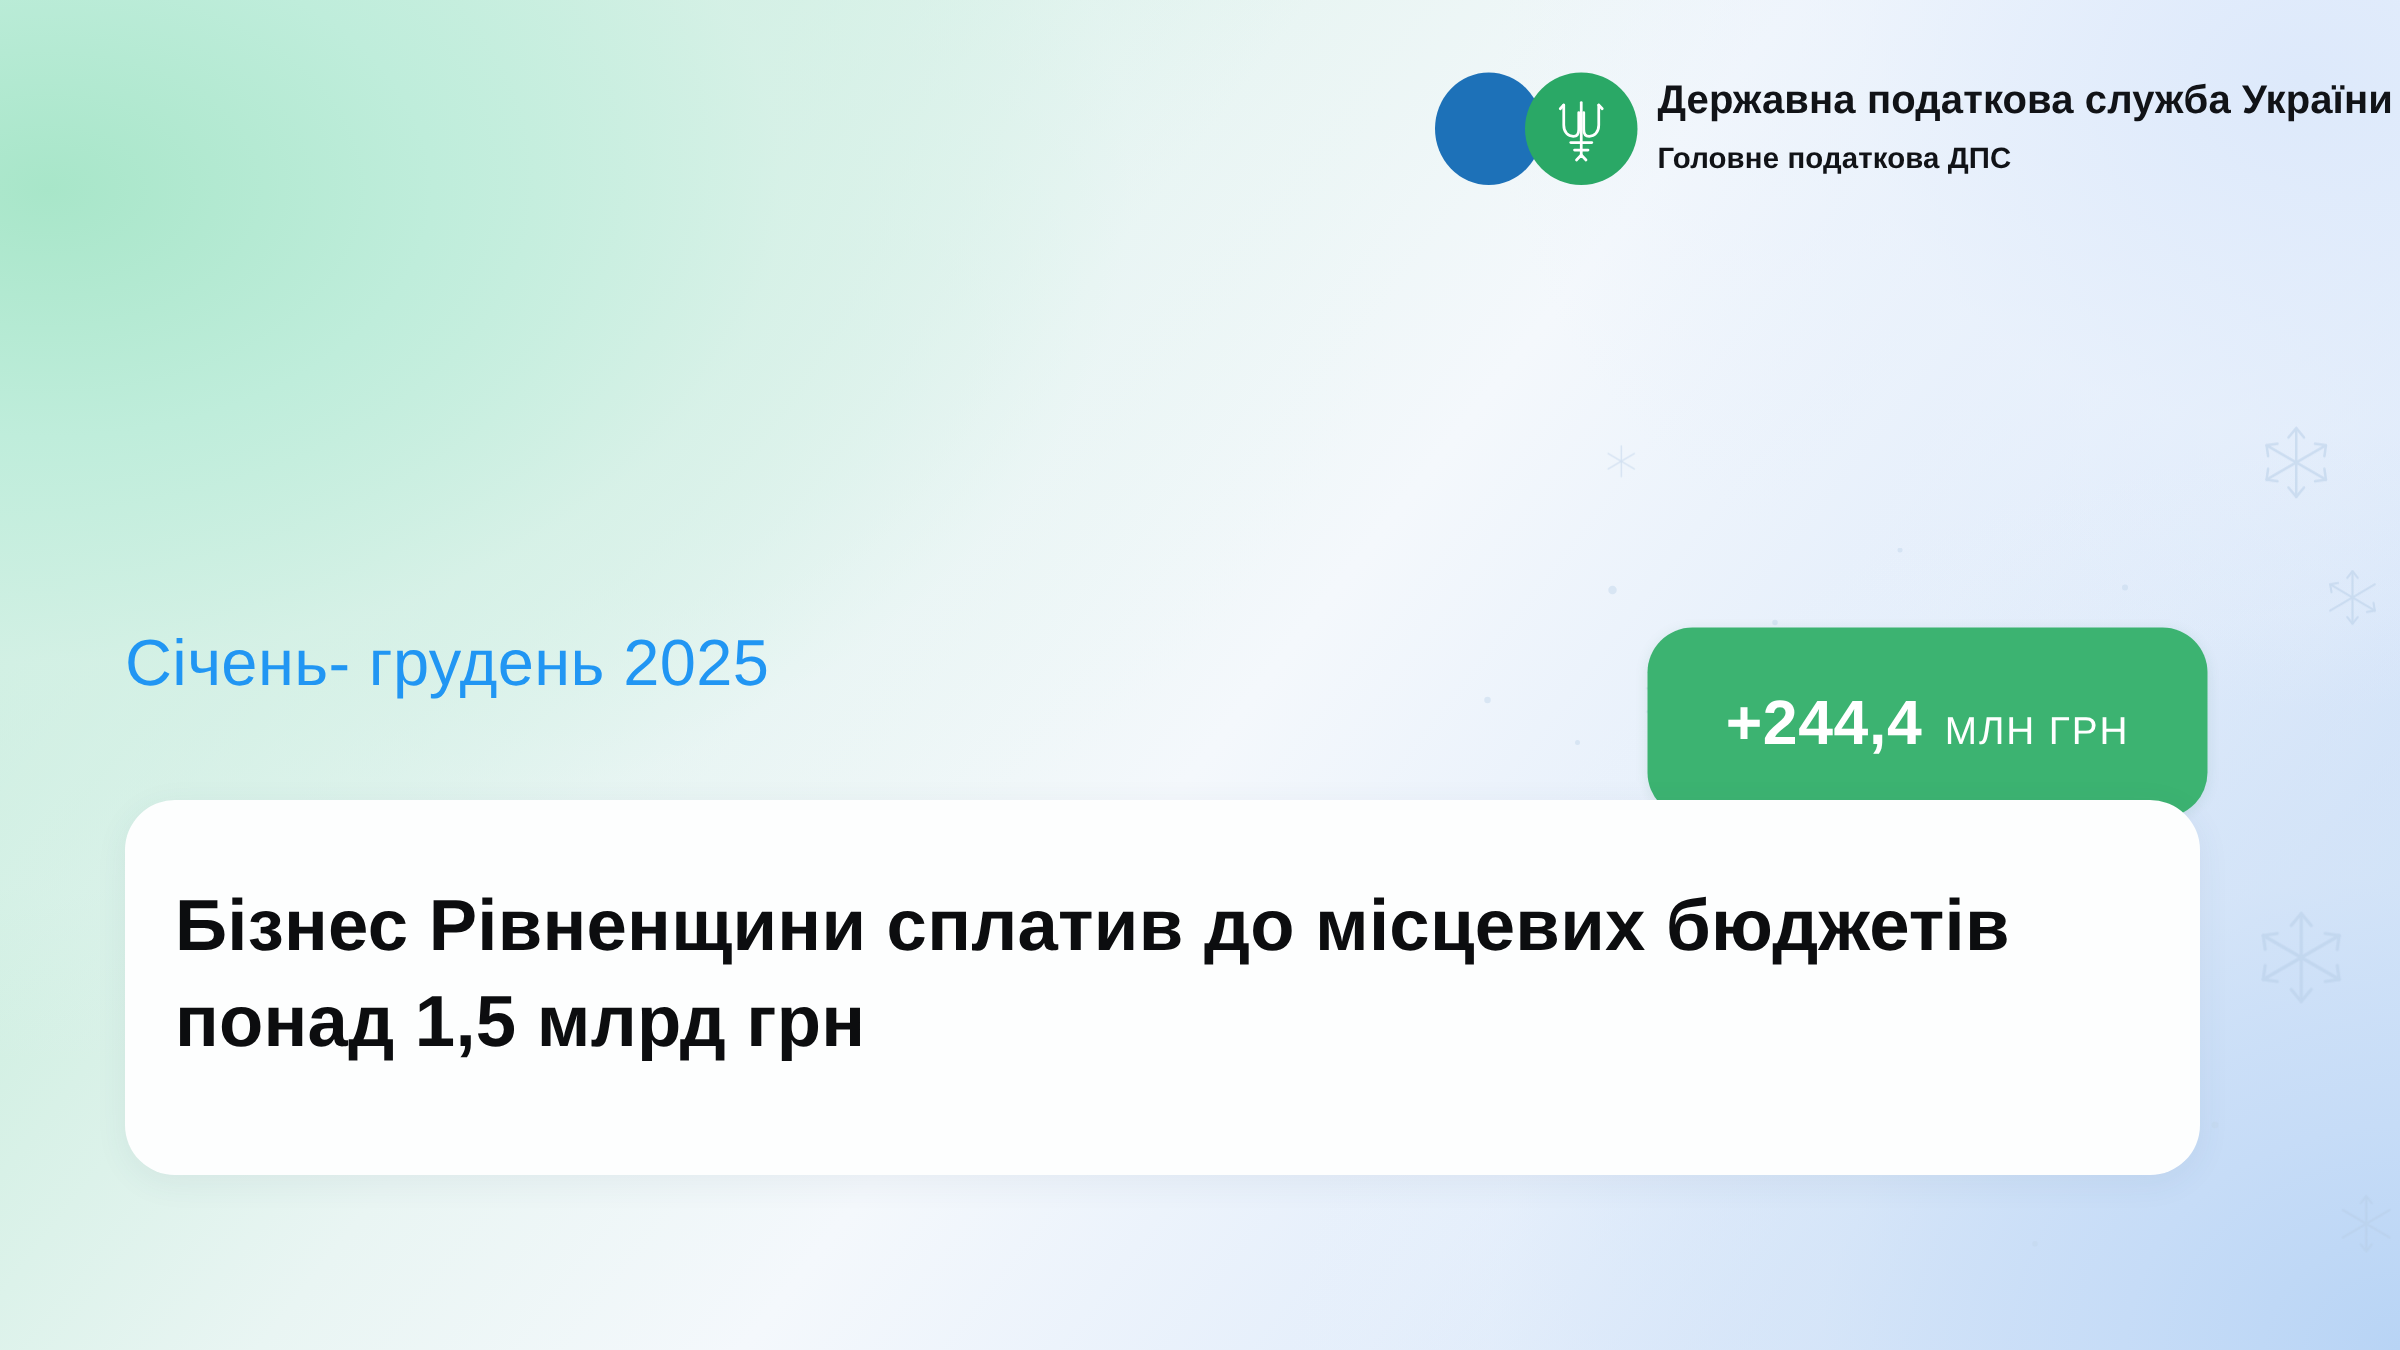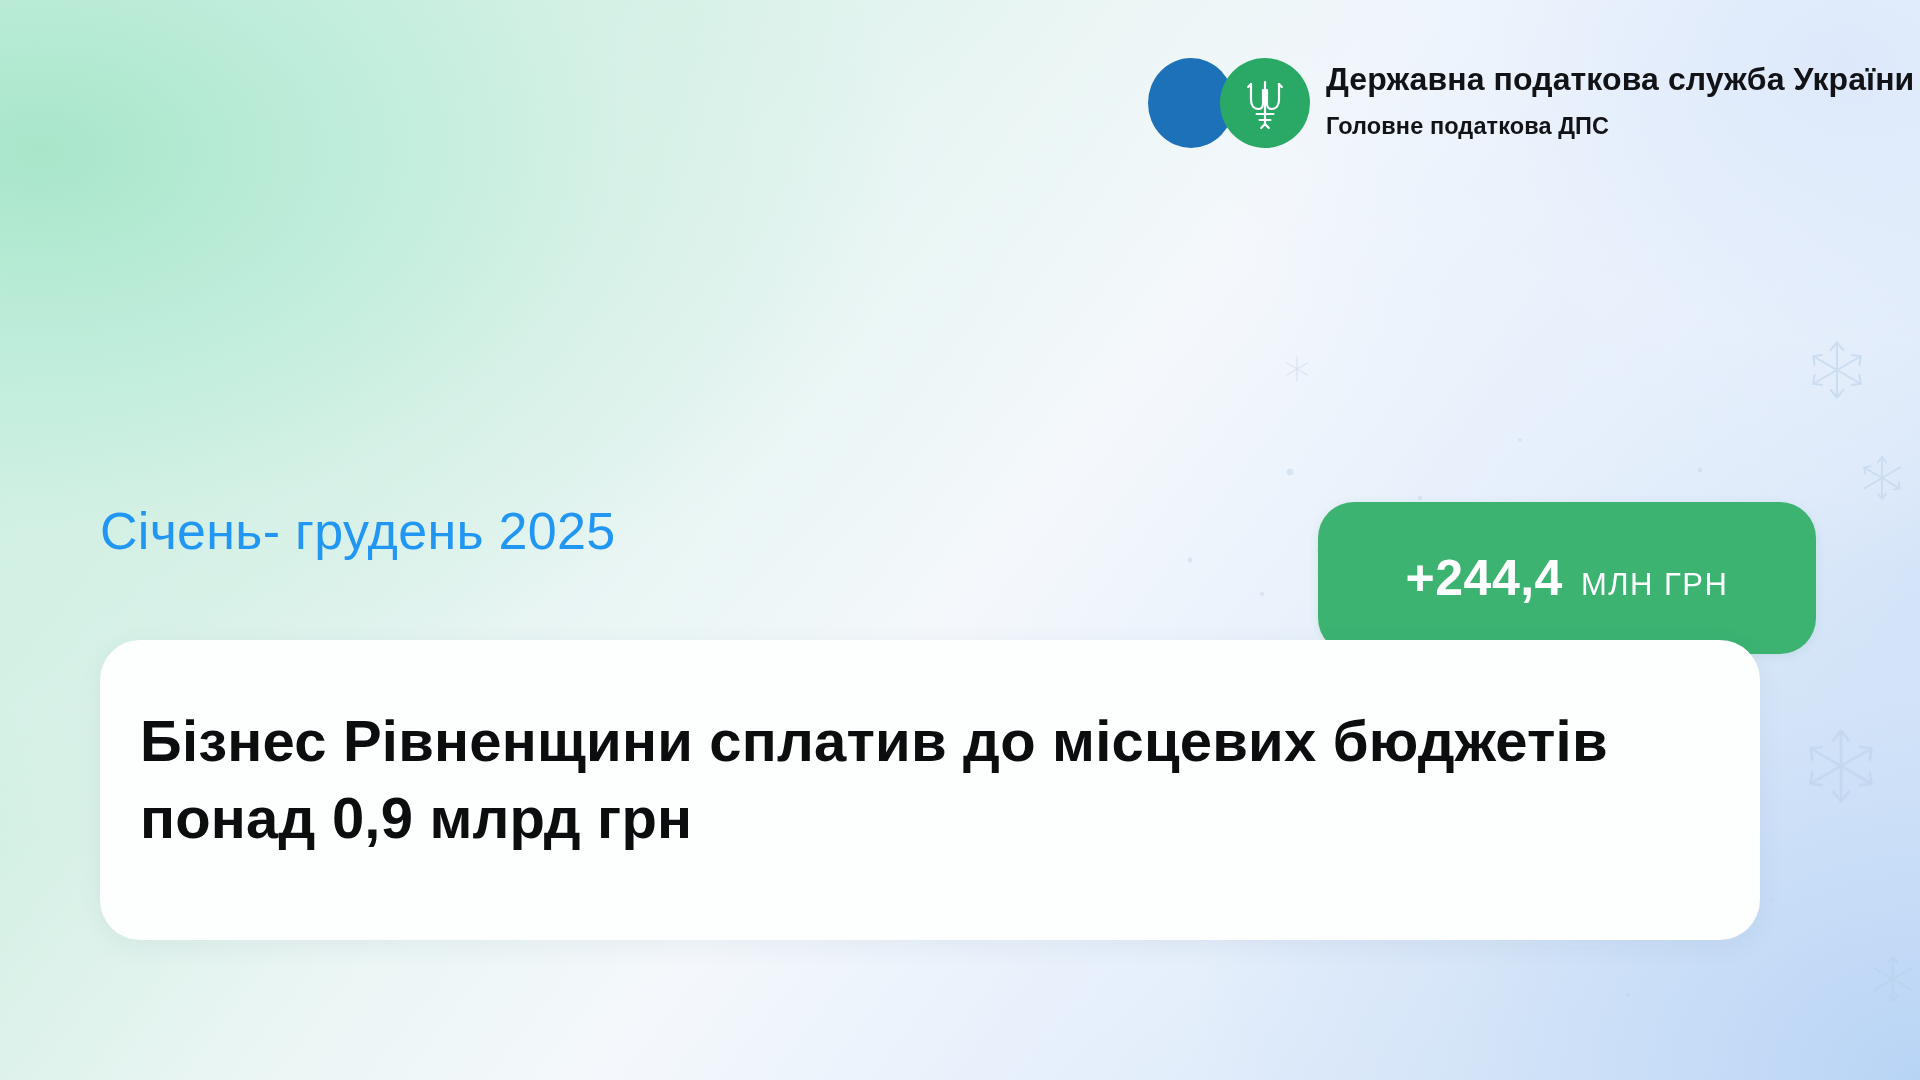--- a/index.html
+++ b/index.html
@@ -100,21 +100,21 @@
     letter-spacing: .3px;
     white-space: nowrap;
     line-height: 1;
   }
 
   
   .badge {
     position: absolute;
     left: 1318px;
     top: 502px;
-    width: 498px;
+    width: 448px;
     height: 152px;
     border-radius: 36px;
     background: #3cb371;
     box-shadow: 0 2px 10px rgba(40,120,80,0.10);
     display: flex;
     flex-direction: column;
     align-items: center;
     justify-content: center;
     color: #ffffff;
     gap: 14px;
@@ -252,16 +252,16 @@
   <div class="subtitle">Січень- грудень 2025</div>
 
   <div class="badge">
     <div class="badge-row1">
       <span class="badge-amount">+244,4</span>
       <span class="badge-unit">МЛН ГРН</span>
     </div>
   </div>
 
   <div class="card">
-    <div class="card-text">Бізнес Рівненщини сплатив до місцевих бюджетів понад 0,9 млрд грн</div>
+    <div class="card-text">Бізнес Рівненщини сплатив до місцевих бюджетів понад 1,5 млрд грн</div>
   </div>
 
 </div>
 
 </body></html>

